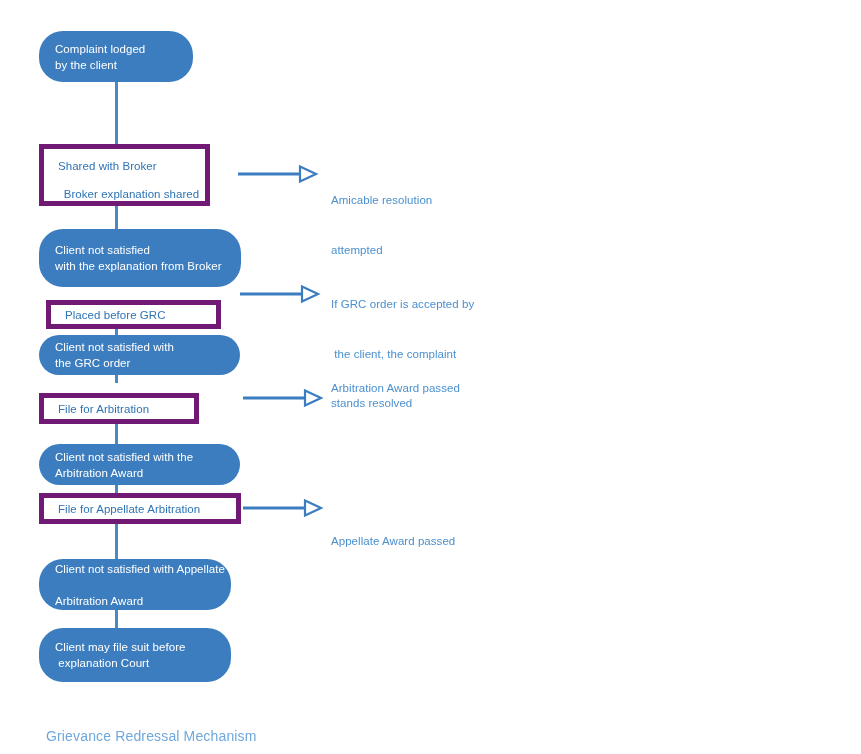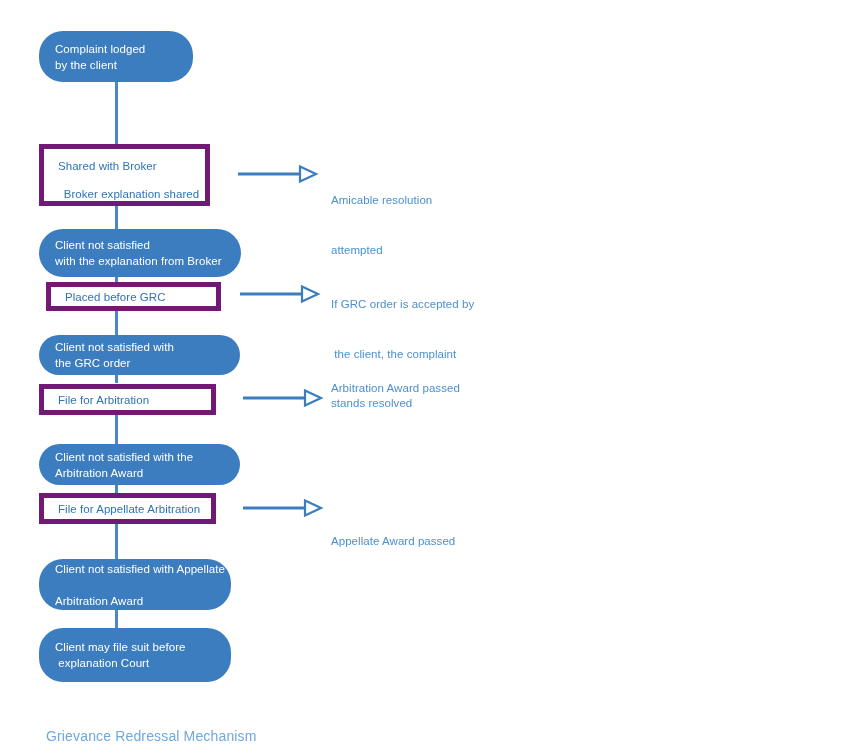--- a/index.html
+++ b/index.html
@@ -98,44 +98,44 @@
     <span>Complaint lodged</span>
     <span>by the client</span>
   </div>
 
   <div class="node outlined spaced" style="left:39px; top:144px; width:171px; height:62px;">
     <span>Shared with Broker</span>
     <span class="line2">Broker explanation shared</span>
     <span>with the client</span>
   </div>
 
-  <div class="node filled" style="left:39px; top:229px; width:202px; height:48px;">
+  <div class="node filled" style="left:39px; top:229px; width:202px; height:58px;">
     <span>Client not satisfied</span>
     <span>with the explanation from Broker</span>
   </div>
 
-  <div class="node outlined" style="left:46px; top:282px; width:175px; height:29px;">
+  <div class="node outlined" style="left:46px; top:300px; width:175px; height:29px;">
     <span>Placed before GRC</span>
   </div>
 
   <div class="node filled" style="left:39px; top:335px; width:201px; height:40px;">
     <span>Client not satisfied with</span>
     <span>the GRC order</span>
   </div>
 
-  <div class="node outlined" style="left:39px; top:384px; width:177px; height:31px;">
+  <div class="node outlined" style="left:39px; top:393px; width:160px; height:31px;">
     <span>File for Arbitration</span>
   </div>
 
   <div class="node filled" style="left:39px; top:444px; width:201px; height:41px;">
     <span>Client not satisfied with the</span>
     <span>Arbitration Award</span>
   </div>
 
-  <div class="node outlined" style="left:39px; top:493px; width:177px; height:31px;">
+  <div class="node outlined" style="left:39px; top:493px; width:202px; height:31px;">
     <span>File for Appellate Arbitration</span>
   </div>
 
   <div class="node filled" style="left:39px; top:559px; width:192px; height:51px;gap:16px;">
     <span>Client not satisfied with Appellate</span>
     <span>Arbitration Award</span>
   </div>
 
   <div class="node filled" style="left:39px; top:628px; width:192px; height:54px;">
     <span>Client may file suit before</span>

